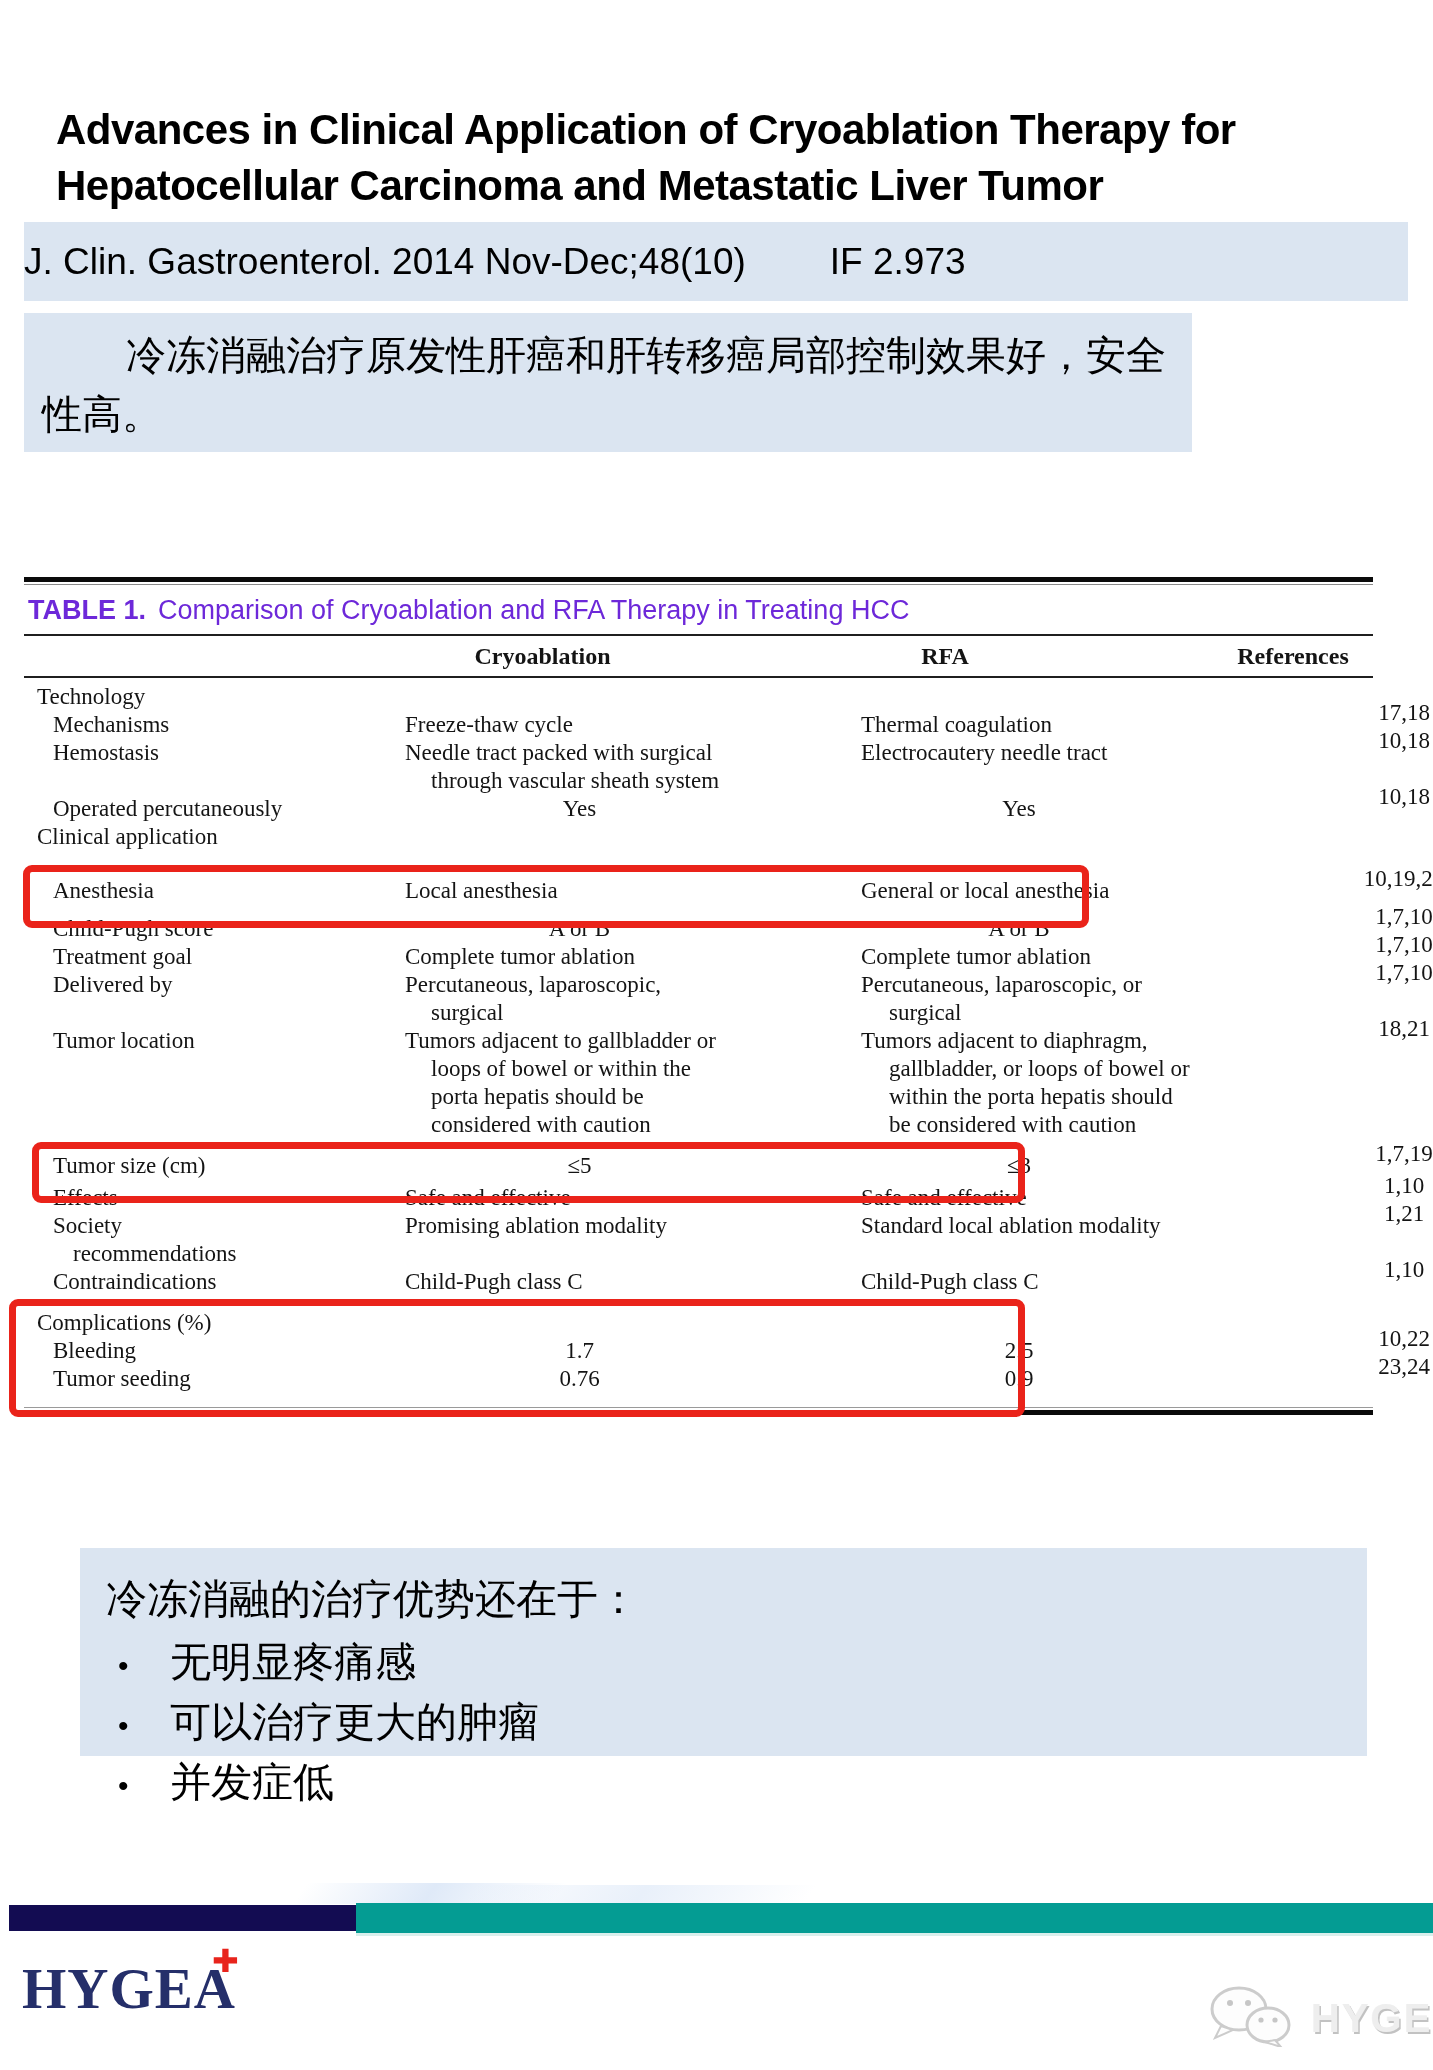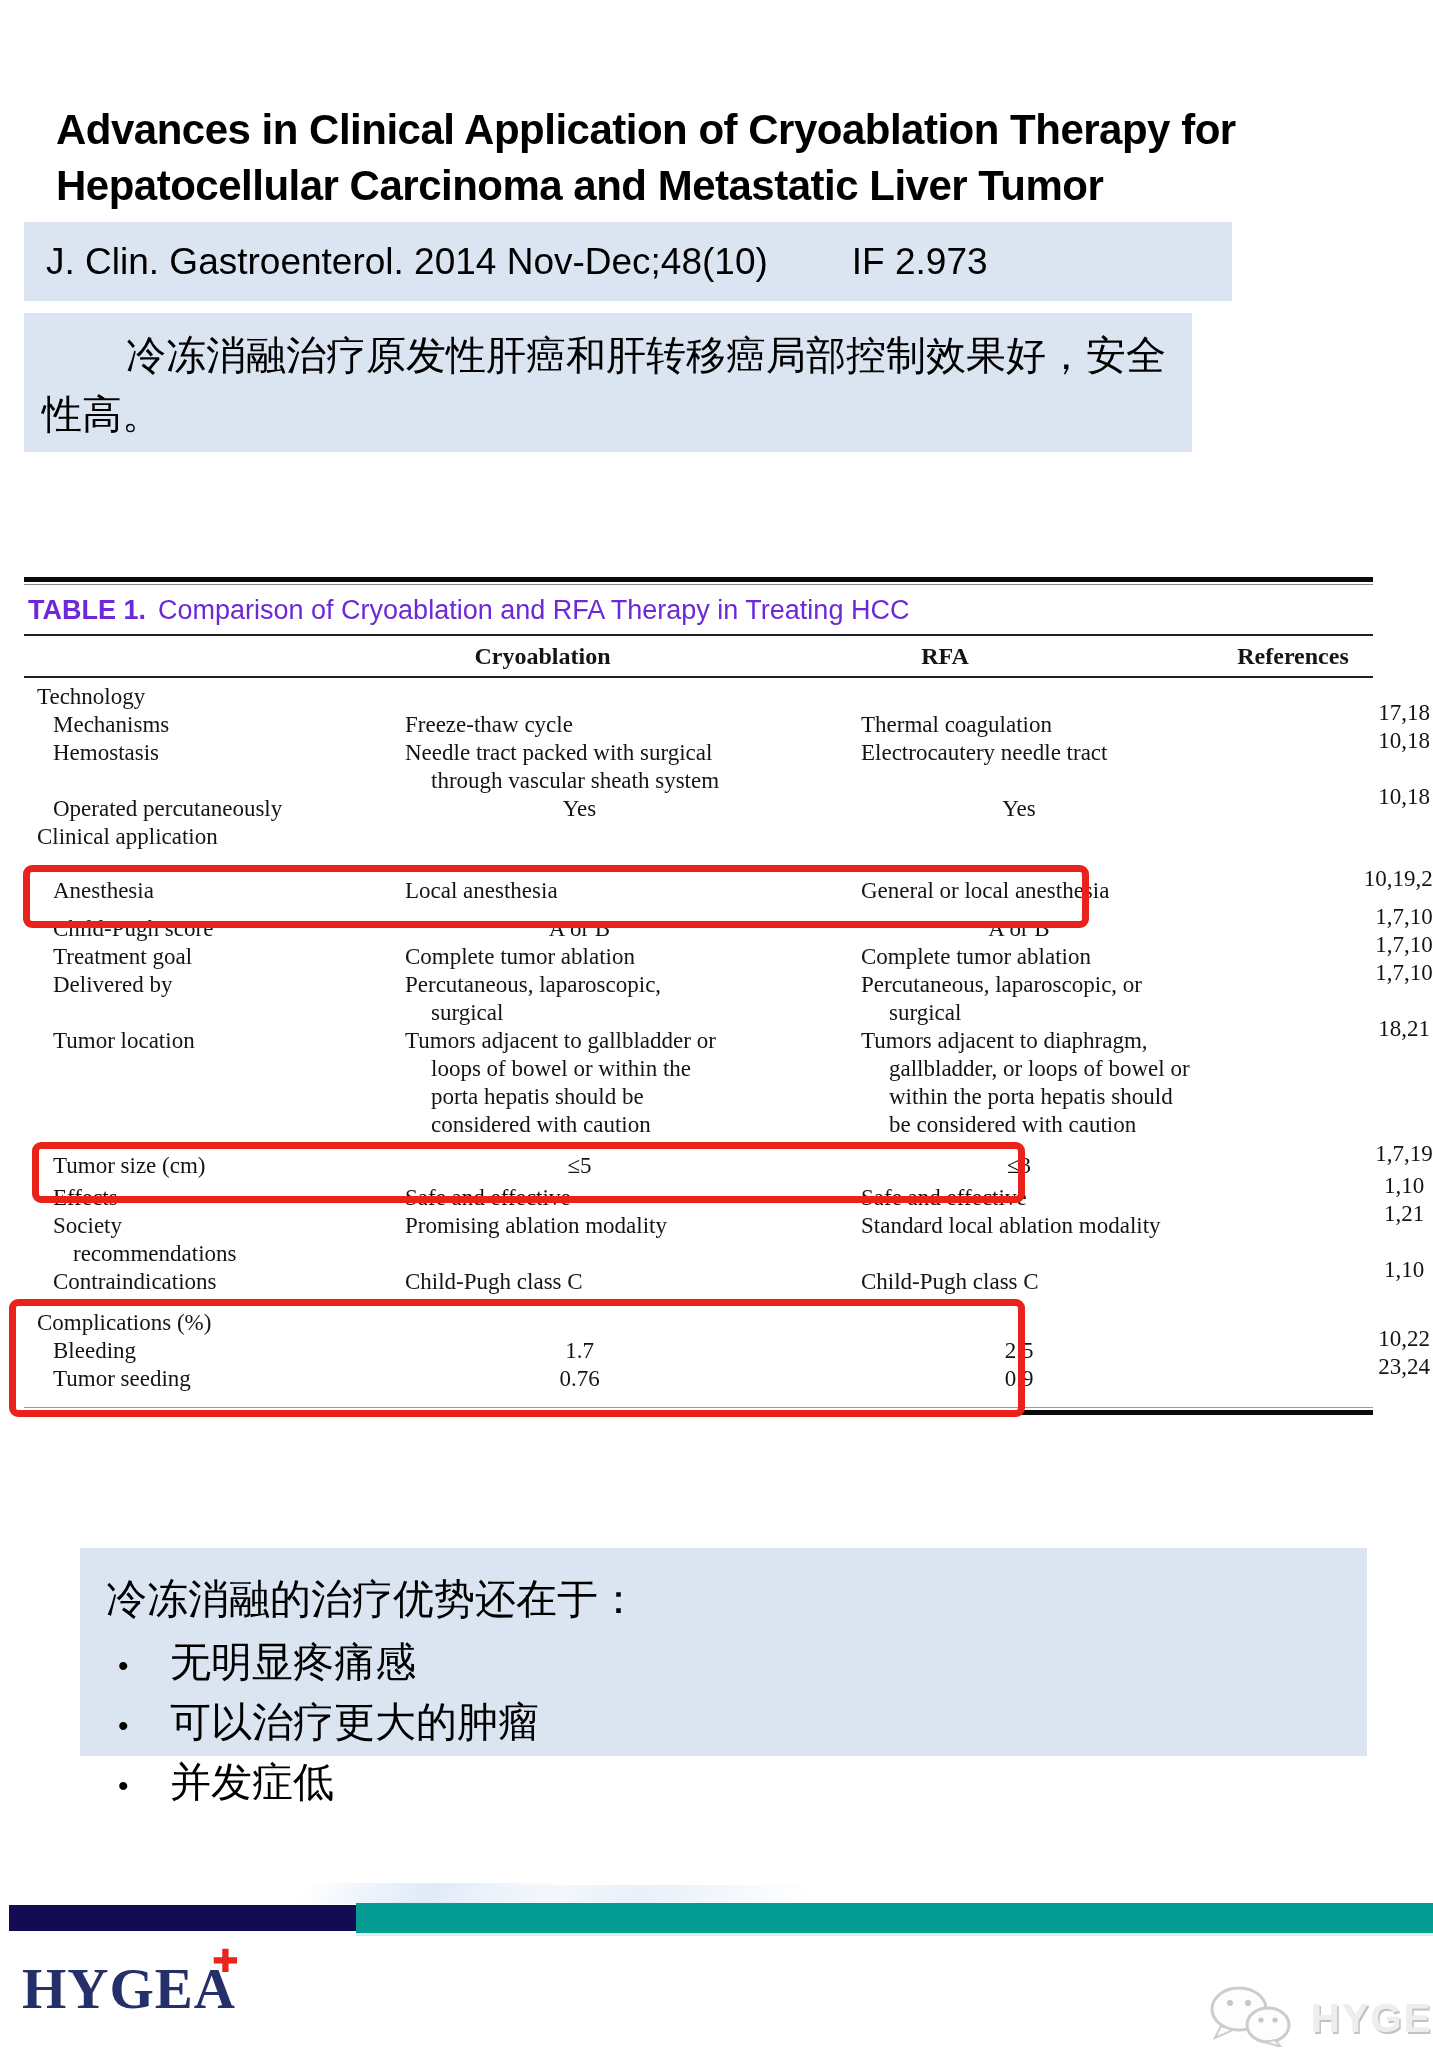--- a/index.html
+++ b/index.html
@@ -5,22 +5,22 @@
   html,body{margin:0;padding:0;background:#ffffff;}
   .slide{position:relative;width:1433px;height:2070px;background:#ffffff;overflow:hidden;
          font-family:"Liberation Sans","DejaVu Sans",sans-serif;color:#000;}
 
   
   .page-title{position:absolute;left:56px;top:66px;width:1350px;
     font-size:42px;font-weight:bold;line-height:56px;letter-spacing:-0.5px;
     white-space:pre-line;color:#000;margin-top:36px;}
 
   
-  .journal-box{position:absolute;left:24px;top:222px;width:1208px;height:79px;
-    background:#dbe5f1;display:flex;align-items:center;padding-left:22px;box-sizing:border-box;
+  .journal-box{position:absolute;left:24px;top:222px;width:1384px;height:79px;
+    background:#dbe5f1;display:flex;align-items:center;box-sizing:border-box;
     font-size:37px;color:#000;}
   .journal-box .if{margin-left:84px;}
 
   
   .cn-box1{position:absolute;left:24px;top:313px;width:1168px;height:139px;
     background:#dbe5f1;box-sizing:border-box;padding:13px 22px 0 18px;
     font-size:40px;line-height:59px;text-indent:84px;color:#000;}
 
   
   .table-wrap{position:absolute;left:24px;top:577px;width:1349px;

